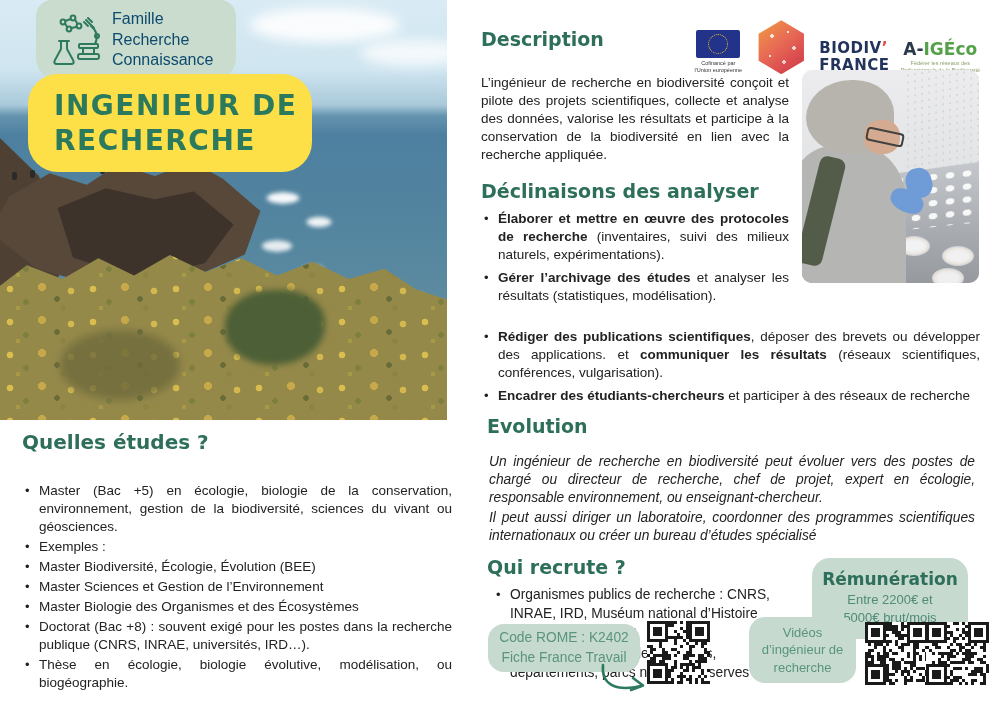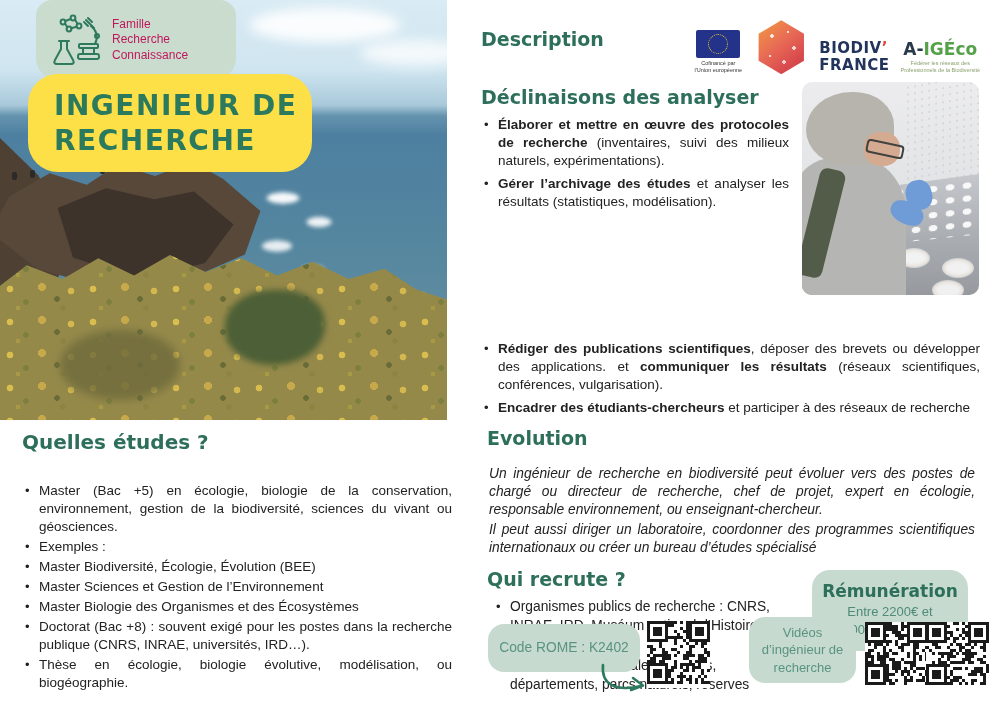--- a/index.html
+++ b/index.html
@@ -40,21 +40,21 @@
       radial-gradient(circle 5px at 63px 27px,#8c8440 0 55%,transparent 60%);
     background-size:83px 33px;}
   .scrub-patch{position:absolute;left:225px;top:290px;width:100px;height:75px;background:#4c5f36;
     border-radius:50% 45% 55% 50%;filter:blur(3px);}
   .scrub-patch2{position:absolute;left:60px;top:330px;width:120px;height:70px;background:#6e6a3c;
     border-radius:50%;filter:blur(4px);opacity:.8;}
 
   
   .family-badge{position:absolute;left:36px;top:0;width:200px;height:80px;background:#cadccd;
     border-radius:16px 16px 22px 22px;display:flex;align-items:center;gap:10px;padding-left:14px;box-sizing:border-box;}
-  .family-text{font-size:12px;line-height:1.3;color:#be185d;}
+  .family-text{font-size:16px;line-height:1.3;color:#0c4a6e;}
   .title-badge{position:absolute;left:28px;top:74px;width:284px;height:98px;background:#fde047;
     border-radius:30px;display:flex;flex-direction:column;justify-content:center;padding-left:26px;box-sizing:border-box;}
   .title-line{font-family:"DejaVu Sans",sans-serif;font-weight:700;font-size:28px;letter-spacing:1.5px;
     color:#2b7a5e;line-height:1.25;}
 
   
   h2{font-family:"DejaVu Sans",sans-serif;font-weight:700;color:#2d6f5a;font-size:19px;margin:0;}
 
   
   .etudes{position:absolute;left:22px;top:430px;width:430px;}
@@ -237,20 +237,21 @@
           <div class="aigeco-tag">
             <div>Fédérer les réseaux des</div>
             <div>Professionnels de la Biodiversité</div>
           </div>
         </div>
       </div>
     </div>
 
     <div class="desc-row">
       <div class="desc-left">
+        <p>L’ingénieur de recherche en biodiversité conçoit et pilote des projets scientifiques, collecte et analyse des données, valorise les résultats et participe à la conservation de la biodiversité en lien avec la recherche appliquée.</p>
         <h2>Déclinaisons des analyser</h2>
         <ul class="missions-narrow">
           <li><b>Élaborer et mettre en œuvre des protocoles de recherche</b><span> (inventaires, suivi des milieux naturels, expérimentations).</span></li>
           <li><b>Gérer l’archivage des études</b><span> et analyser les résultats (statistiques, modélisation).</span></li>
         </ul>
       </div>
 
       <div class="photo-lab">
         <div class="pegboard"></div>
         <div class="lab-table"></div>
@@ -293,20 +294,21 @@
           <div>Entre 2200€ et</div>
           <div>5000€ brut/mois</div>
         </div>
       </div>
     </div>
   </div>
 
   <div class="footer">
     <div class="rome-badge">
       <div>Code ROME : K2402</div>
+      <div>Fiche France Travail</div>
     </div>
     <svg class="arrow-svg" width="58" height="38" viewBox="0 0 58 38">
       <path d="M6,3 C4,22 18,30 44,24" fill="none" stroke="#2e7a5e" stroke-width="2.6" stroke-linecap="round"></path>
       <path d="M36,16 L46,23.5 L34,28" fill="none" stroke="#2e7a5e" stroke-width="2.6" stroke-linecap="round" stroke-linejoin="round"></path>
     </svg>
     <div class="qr qr1"><svg xmlns="http://www.w3.org/2000/svg" width="63" height="63">
           <rect x="21" y="0" width="3" height="3" fill="#1a1a1a"></rect>
           <rect x="24" y="0" width="3" height="3" fill="#1a1a1a"></rect>
           <rect x="27" y="0" width="3" height="3" fill="#1a1a1a"></rect>
           <rect x="33" y="0" width="3" height="3" fill="#1a1a1a"></rect>

